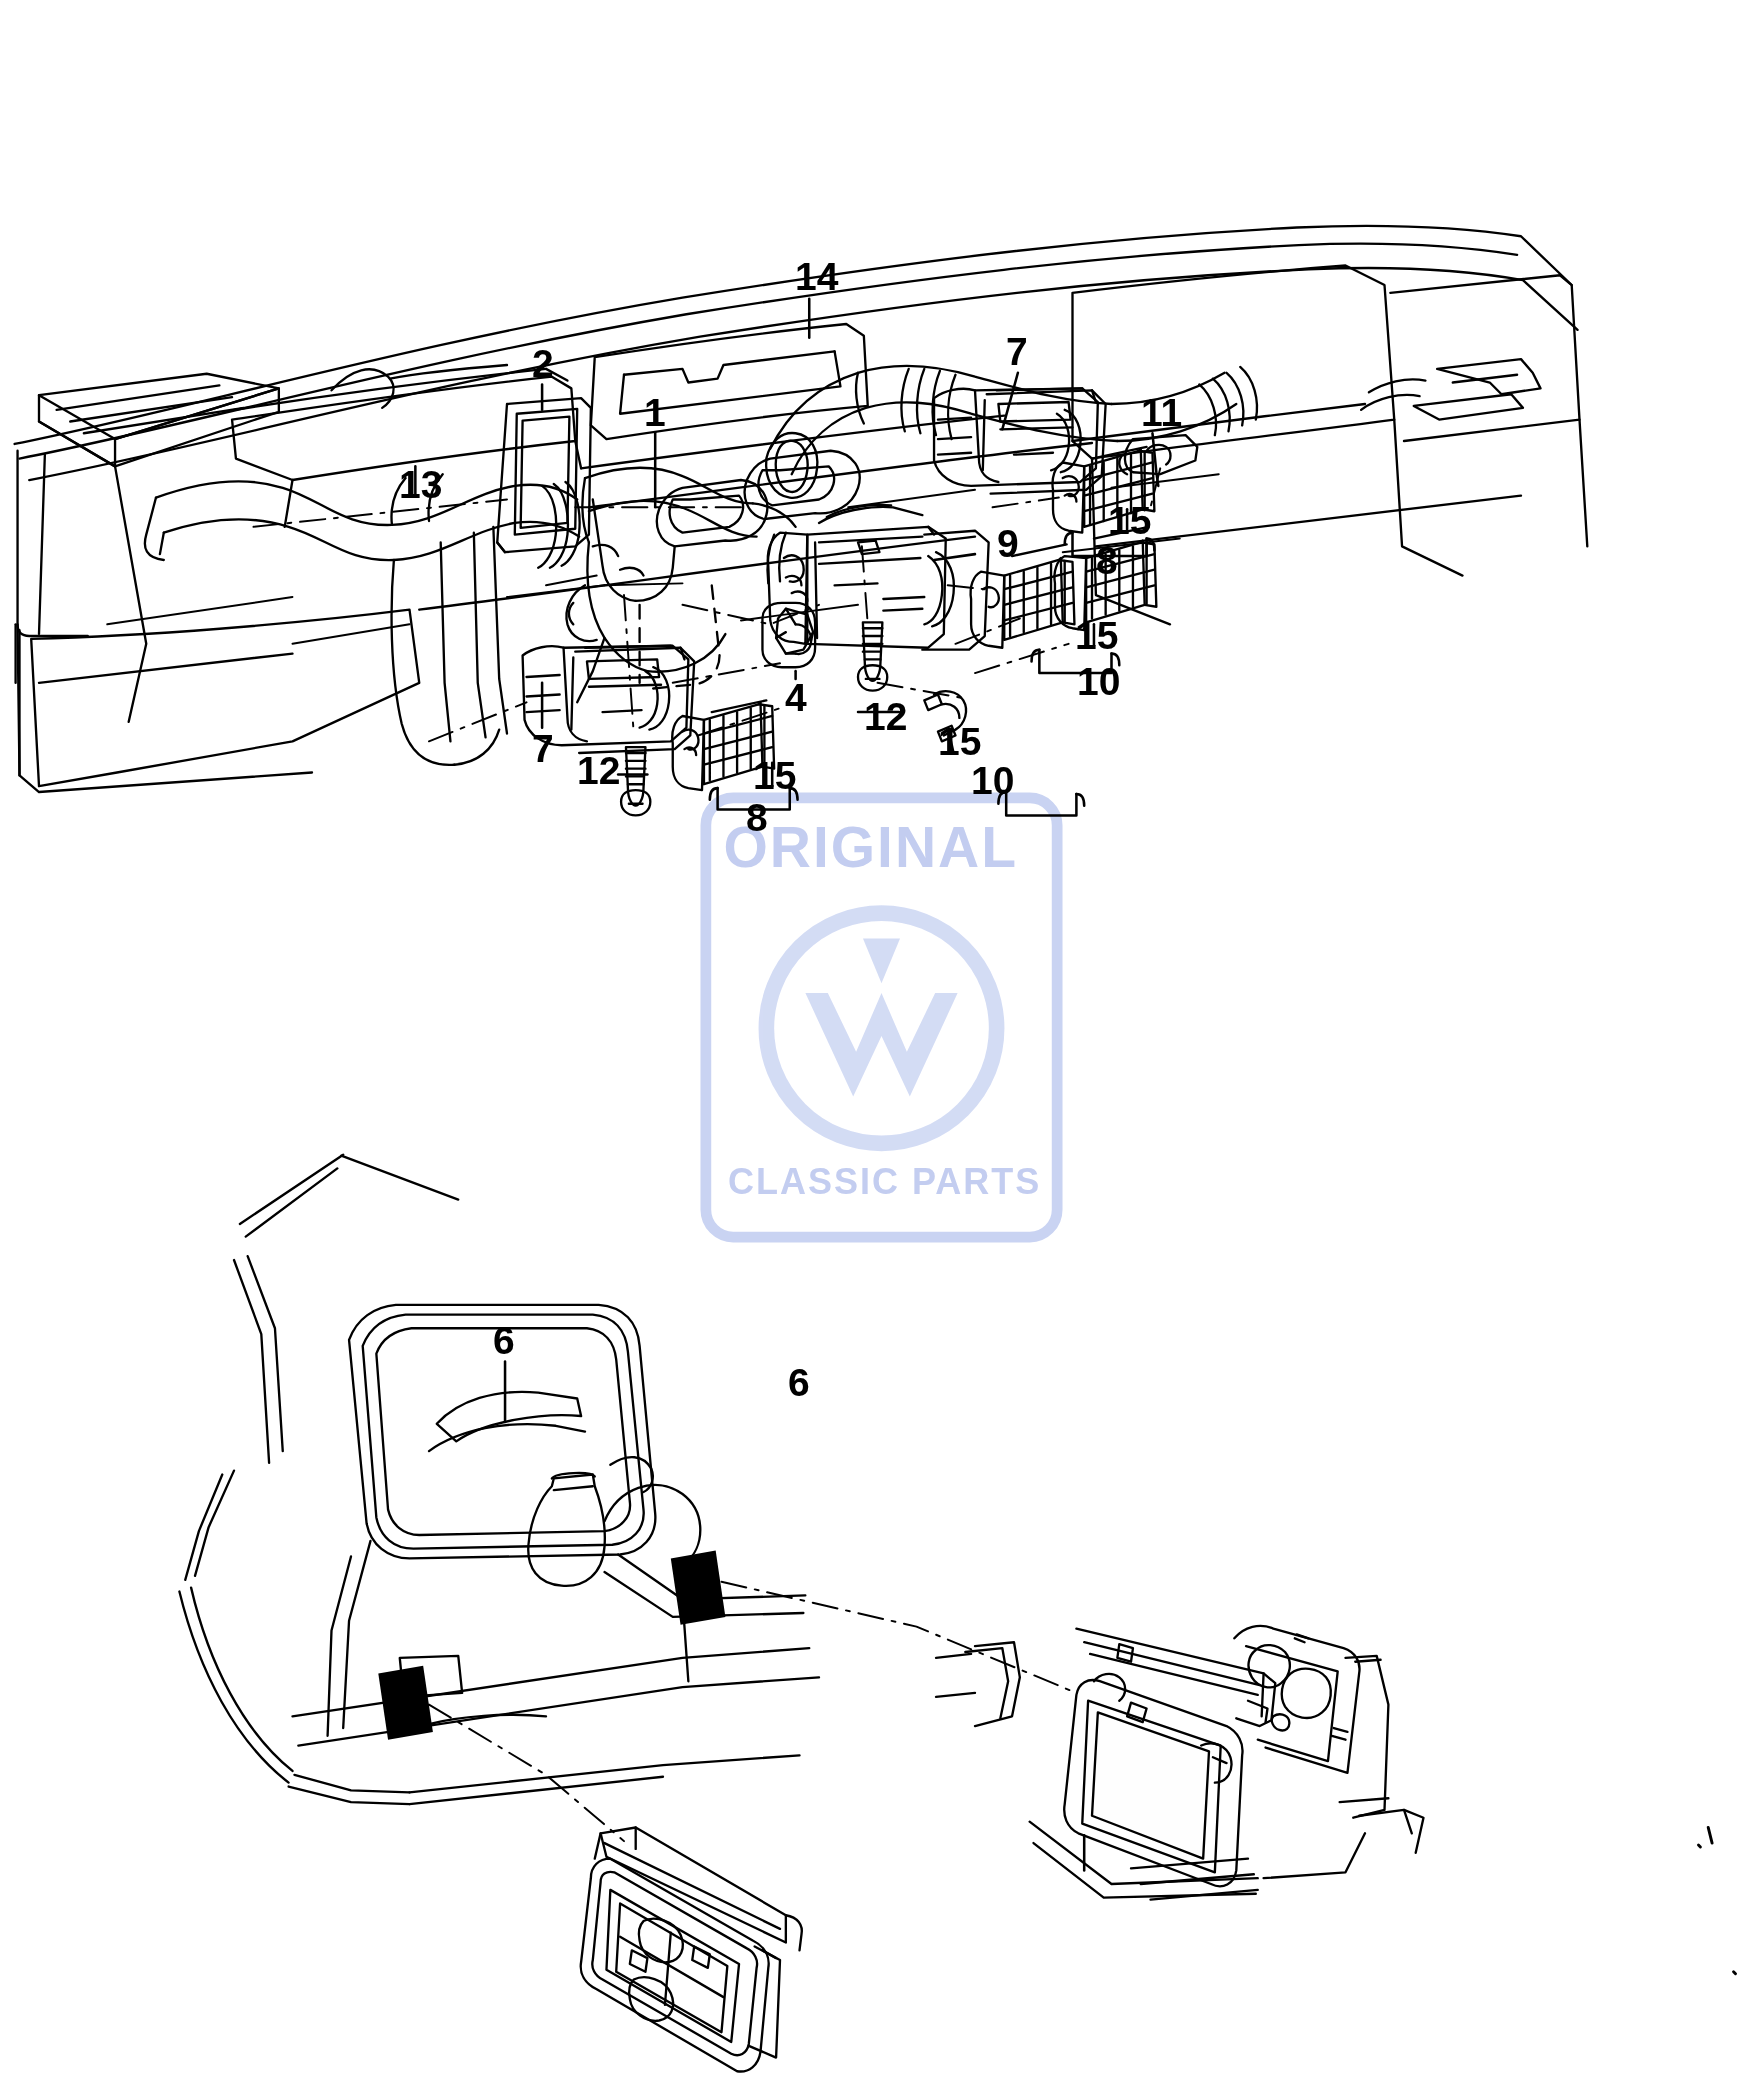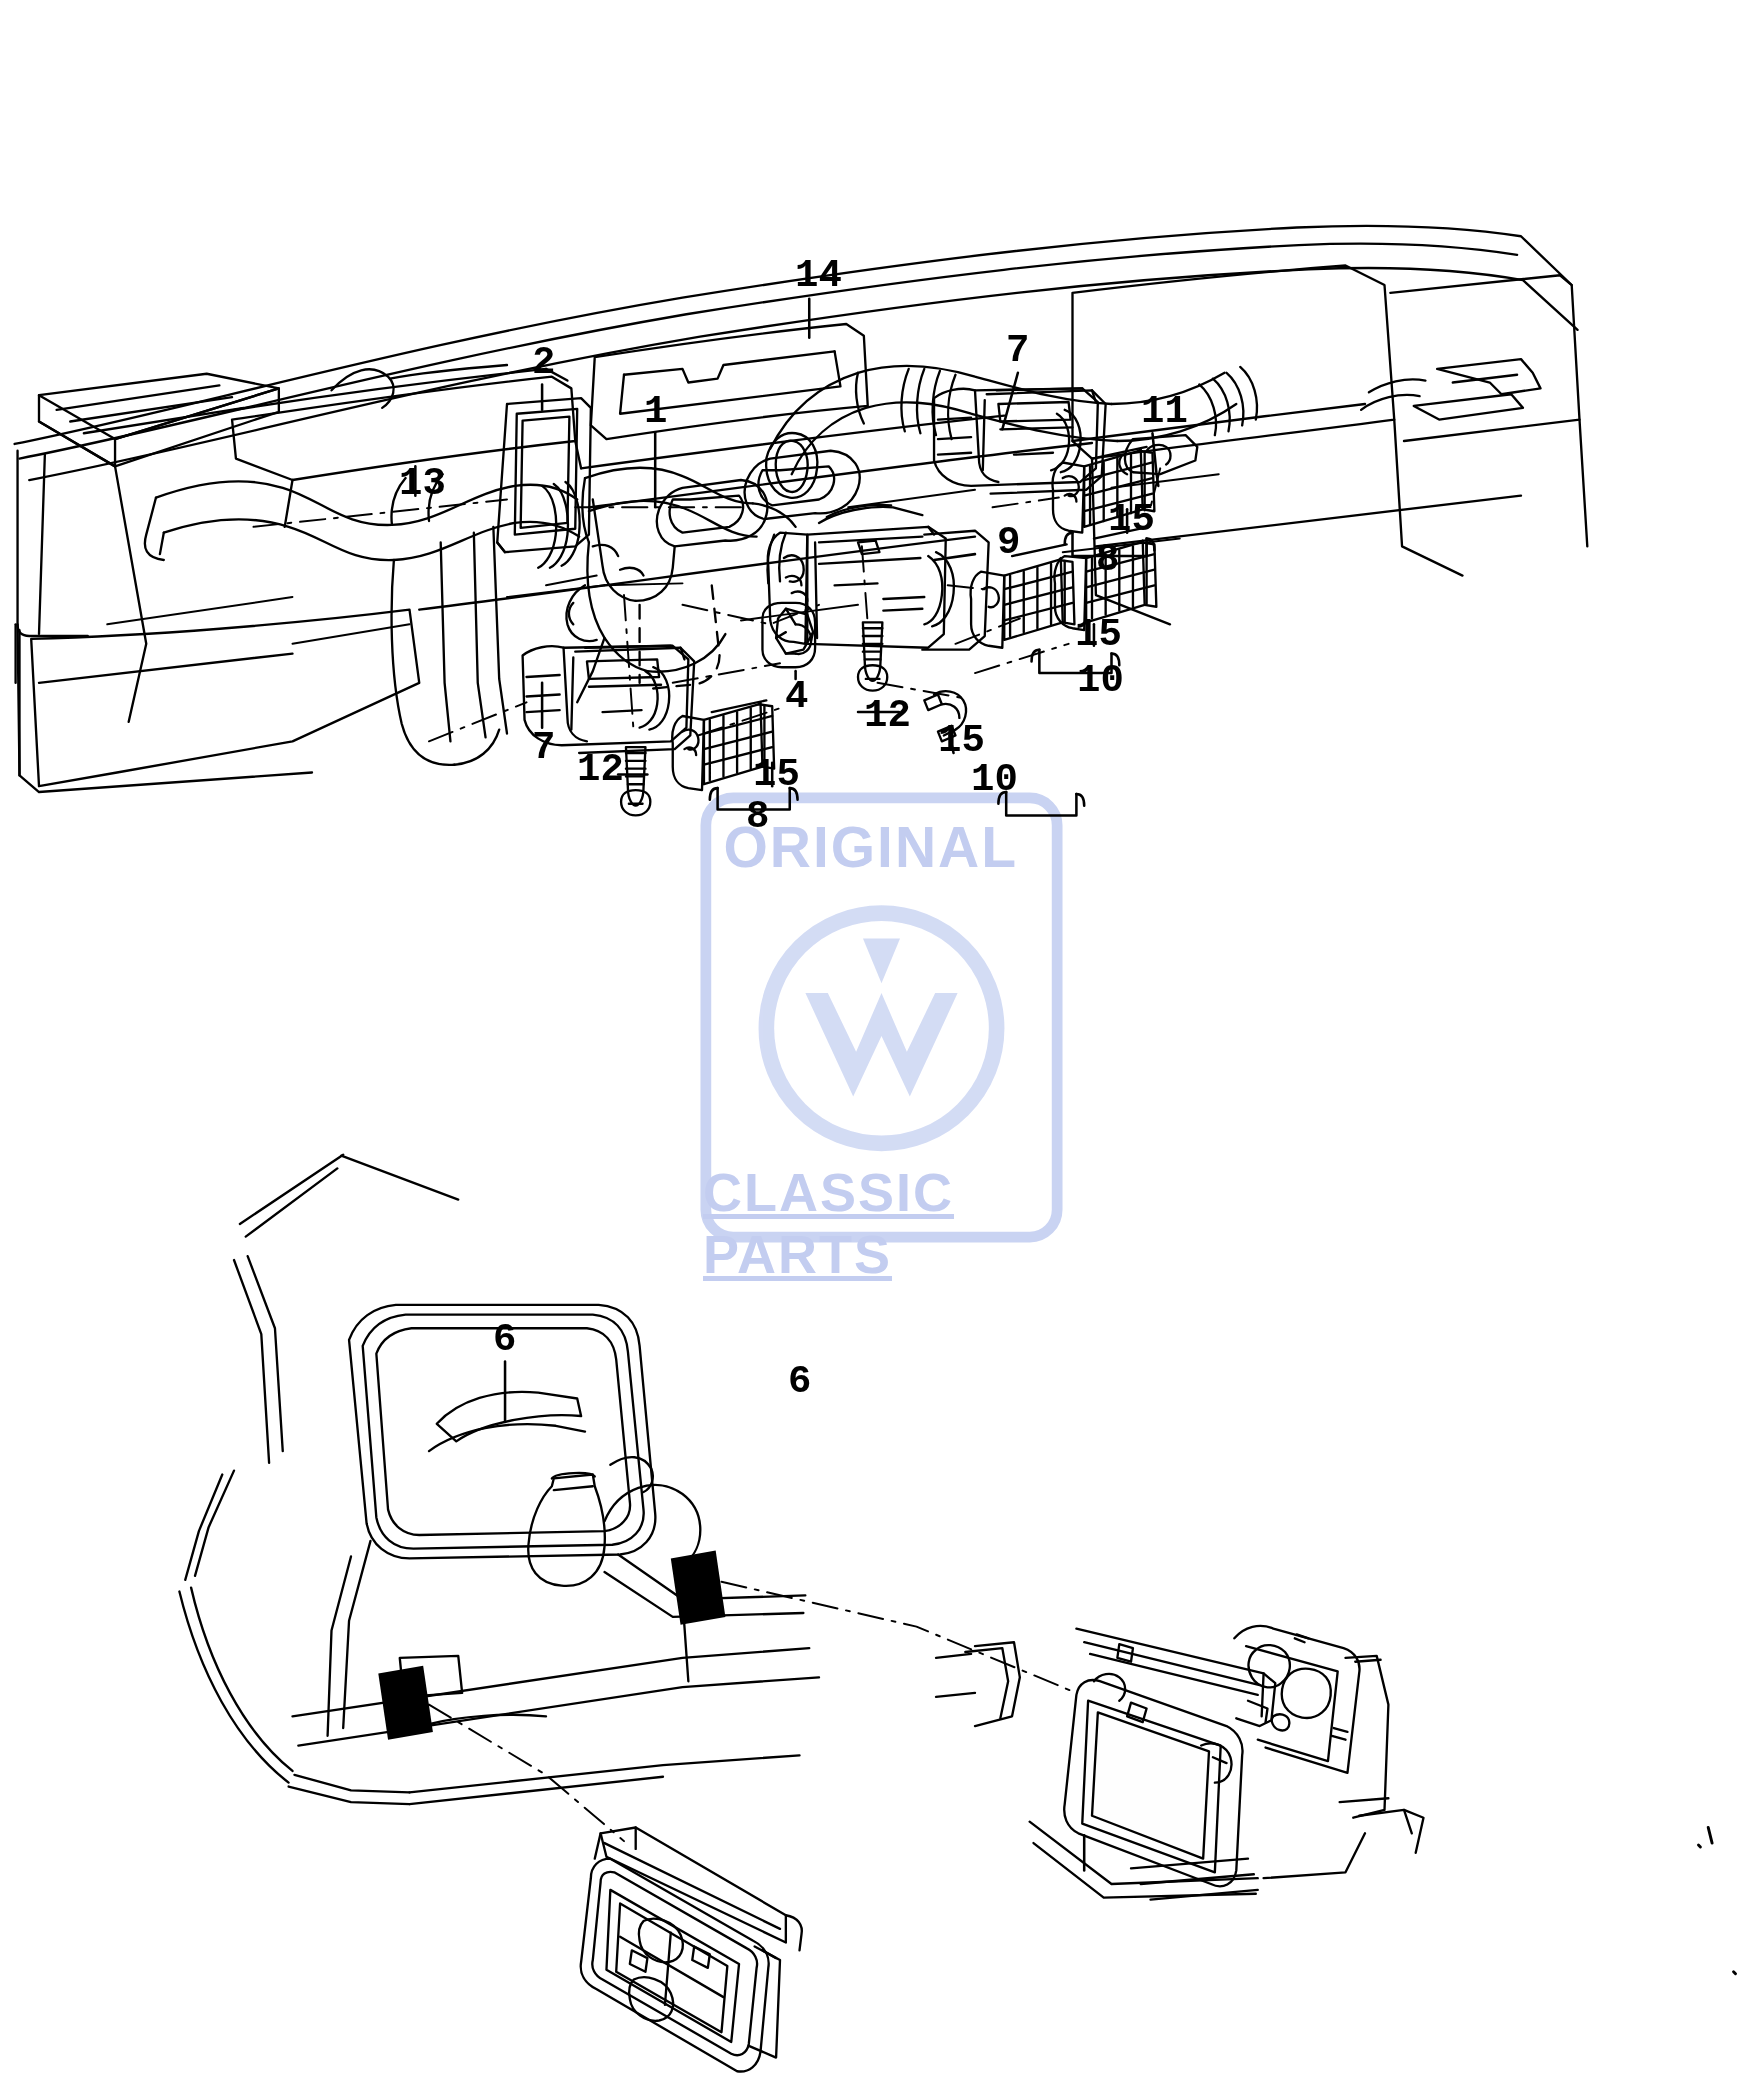--- a/index.html
+++ b/index.html
@@ -1,20 +1,20 @@
 <!DOCTYPE html>
 <html><head>
 <meta charset="utf-8">
 <style>
   html,body{margin:0;padding:0;background:#ffffff;}
   body{width:1755px;height:2093px;position:relative;overflow:hidden;
        font-family:"Liberation Sans",sans-serif;}
   #stage{position:absolute;left:0;top:0;width:1755px;height:2093px;}
   svg.layer{position:absolute;left:0;top:0;width:1755px;height:2093px;overflow:visible;}
-  .lbl{position:absolute;font-family:Liberation Mono, monospace;
+  .lbl{position:absolute;font-family:Liberation Sans, sans-serif;
        font-size:39px;font-weight:700;color:#000;line-height:1;
        letter-spacing:0px;user-select:none;}
   .wm{position:absolute;pointer-events:none;}
   .wm-text{font-family:"Liberation Sans",sans-serif;font-weight:700;
            color:#c3cdf0;letter-spacing:2px;}
 </style>
 </head>
 <body>
 
 <div id="stage">
@@ -24,21 +24,21 @@
       <rect x="6" y="6" width="360" height="450" rx="28" ry="28" fill="none" stroke="#c9d3f2" stroke-width="11"></rect>
       <g opacity="0.85">
         <circle cx="186" cy="242" r="118" fill="none" stroke="#ccd6f3" stroke-width="16"></circle>
         <g fill="#ccd6f3">
           <path d="M186 150 L205 150 L186 196 L167 150 Z"></path>
           <path d="M186 206 L212 266 L241 206 L264 206 L215 312 L186 250 L157 312 L108 206 L131 206 L160 266 Z"></path>
         </g>
       </g>
     </svg>
     <div class="wm-text" style="position:absolute;left:23.4px;top:21.5px;font-size:57px;">ORIGINAL</div>
-    <div class="wm-text" style="position:absolute;left:3px;top:369px;font-size:54px;text-decoration:underline;">CLASSIC PARTS</div>
+    <div class="wm-text" style="position:absolute;left:28px;top:369px;font-size:36px;">CLASSIC PARTS</div>
   </div>
 
   <svg class="layer" viewBox="0 0 1800 2146">
     <g fill="none" stroke="#000" stroke-width="2.4" stroke-linecap="round" stroke-linejoin="round">
 
       <g>
 
         <path d="M15 455 C 190 420 420 352 700 305 C 930 268 1130 243 1330 233
                  C 1420 229 1500 233 1560 242 L1612 292"></path>
         <path d="M20 470 C 195 436 424 370 704 322 C 935 285 1132 261 1332 251

